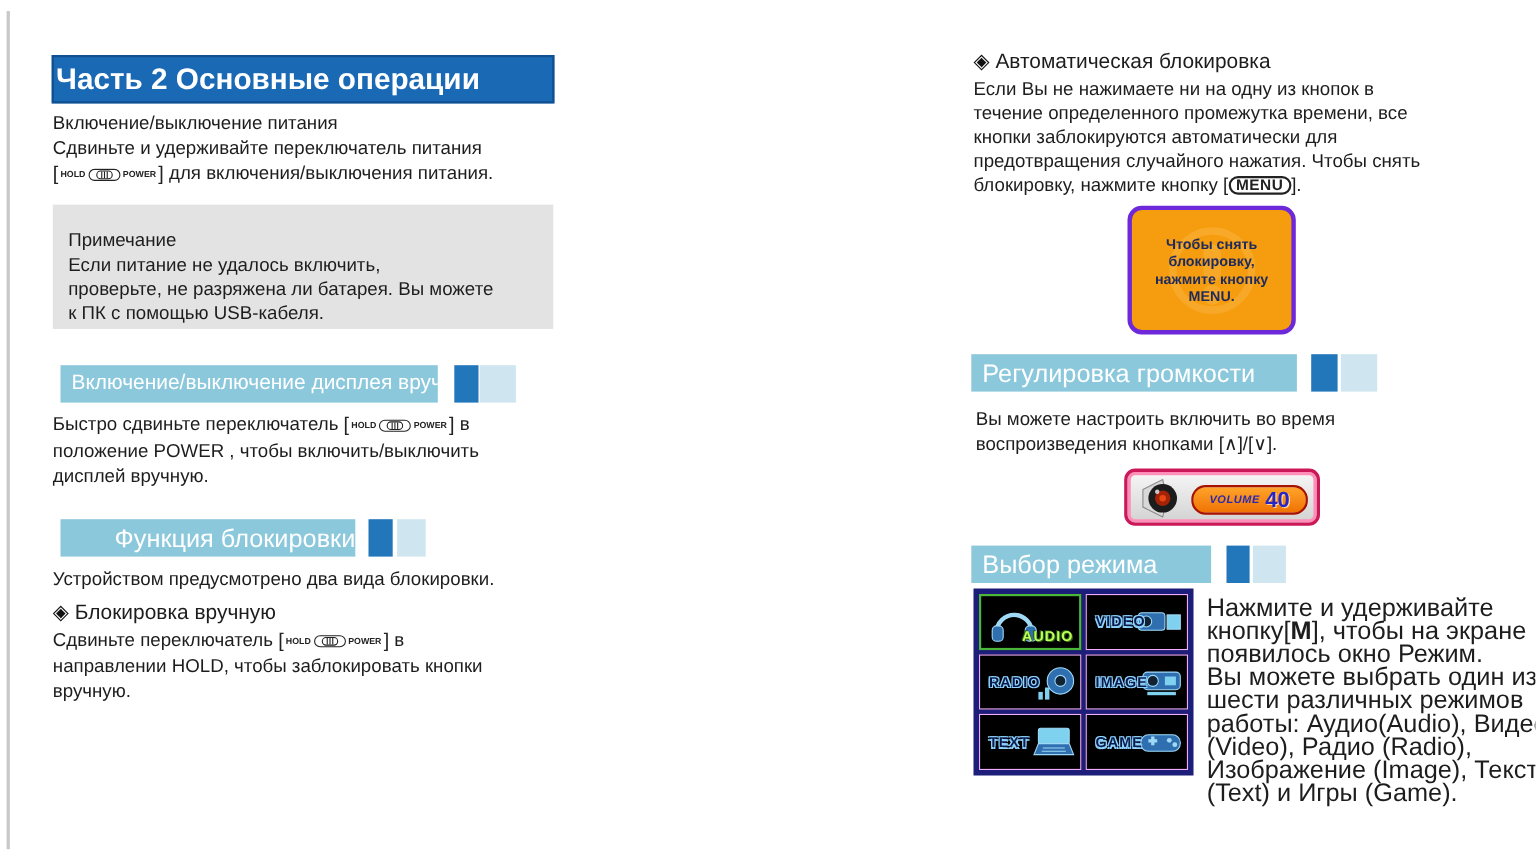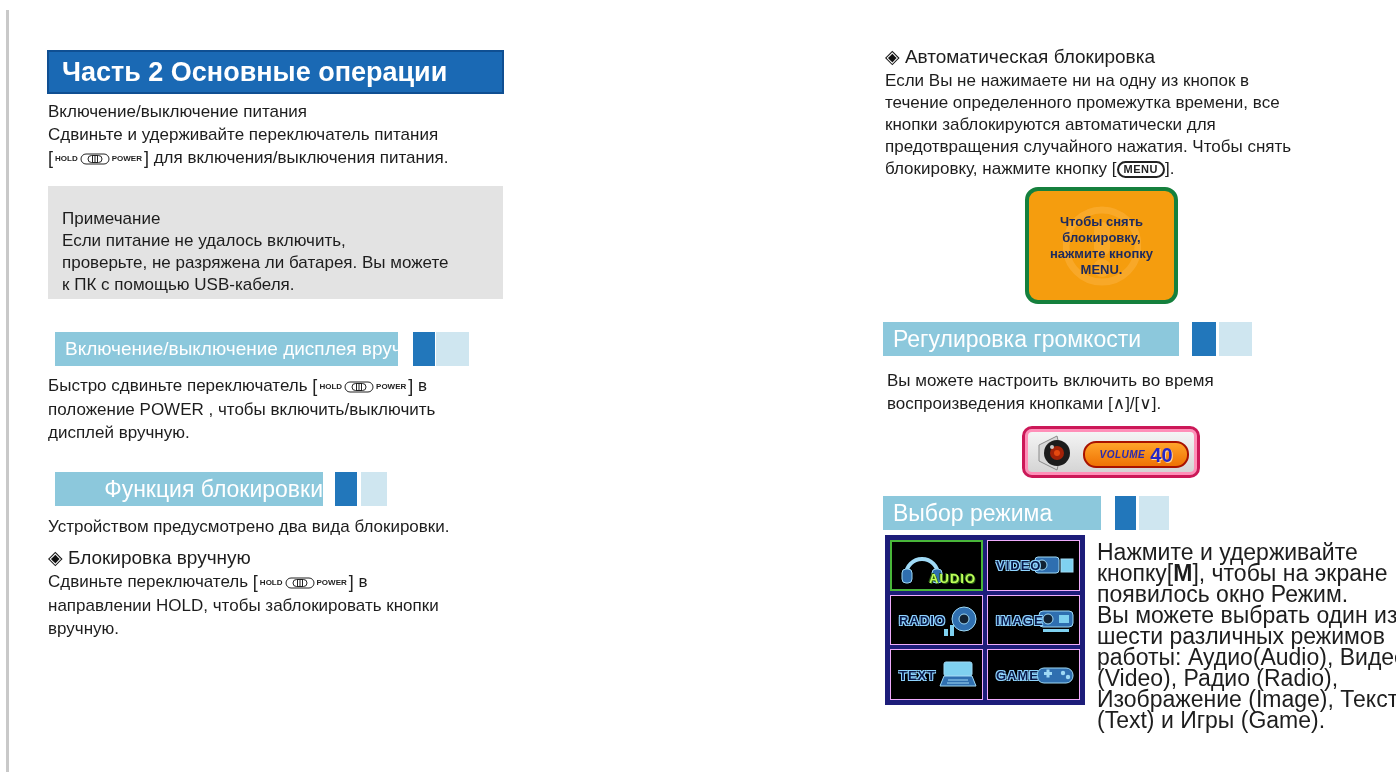--- a/index.html
+++ b/index.html
@@ -3,21 +3,21 @@
 <meta charset="utf-8">
 <style>
   html,body{margin:0;padding:0;background:#fff;}
   #page{position:relative;width:1396px;height:781px;background:#ffffff;overflow:hidden;
         font-family:"Liberation Sans","DejaVu Sans",sans-serif;color:#1d1d1d;}
   .abs{position:absolute;}
   .scan-edge{left:6px;top:10px;width:3px;height:762px;background:#c9c9c9;}
 
   
   .title-box{left:47px;top:50px;width:457px;height:44px;background:#1a69b4;border:2px solid #0f4f92;
-             box-sizing:border-box;color:#fff;font-size:27px;font-weight:bold;line-height:40px;padding-left:13px;
+             box-sizing:border-box;color:#fff;font-size:27px;font-weight:bold;line-height:40px;padding-left:2px;
              white-space:nowrap;}
 
   
   .body-line{font-size:17px;line-height:23px;white-space:nowrap;}
   .r-line{font-size:17px;line-height:22px;white-space:nowrap;}
 
   
   .note-box{left:48px;top:186px;width:455px;height:113px;background:#e3e3e3;box-sizing:border-box;
             padding:22px 0 0 14px;}
 
@@ -31,24 +31,24 @@
   .sub-head{font-size:19px;line-height:24px;white-space:nowrap;}
 
   
   .sw{display:inline-flex;align-items:center;gap:2px;vertical-align:-1px;}
   .sw .brk{font-size:18px;color:#222;}
   .sw .tiny{font-size:8px;font-weight:bold;color:#222;letter-spacing:0;}
   .sw svg{display:inline-block;}
 
   
   .menu-pill{display:inline-block;border:2px solid #222;border-radius:9px;padding:0 5px;
-             font-size:11px;font-weight:bold;color:#222;line-height:13px;vertical-align:1px;letter-spacing:.5px;}
-
-  
-  .lock-screen{left:1025px;top:187px;width:153px;height:117px;background:#f59d0e;border:4px solid #15803d;
+             font-size:14px;font-weight:bold;color:#222;line-height:13px;vertical-align:1px;letter-spacing:.5px;}
+
+  
+  .lock-screen{left:1025px;top:187px;width:153px;height:117px;background:#f59d0e;border:4px solid #6d28d9;
                border-radius:13px;box-sizing:border-box;overflow:hidden;}
   .lock-screen .wm{position:absolute;left:50%;top:50%;transform:translate(-50%,-50%);opacity:.55;}
   .lock-screen .msg{position:absolute;left:50%;top:50%;transform:translate(-50%,-50%);width:132px;
                     text-align:center;font-size:13px;font-weight:bold;color:#1d2a5e;line-height:16px;}
 
   
   .vol{left:1022px;top:426px;width:178px;height:52px;border:3px solid #cc1858;border-radius:10px;
        box-sizing:border-box;background:linear-gradient(#f7f7f7,#d2d2d2);
        box-shadow:inset 0 0 0 3px #ff8fb8;}
   .vol-pill{position:absolute;left:58px;top:12px;width:106px;height:27px;border:2px solid #a81200;

